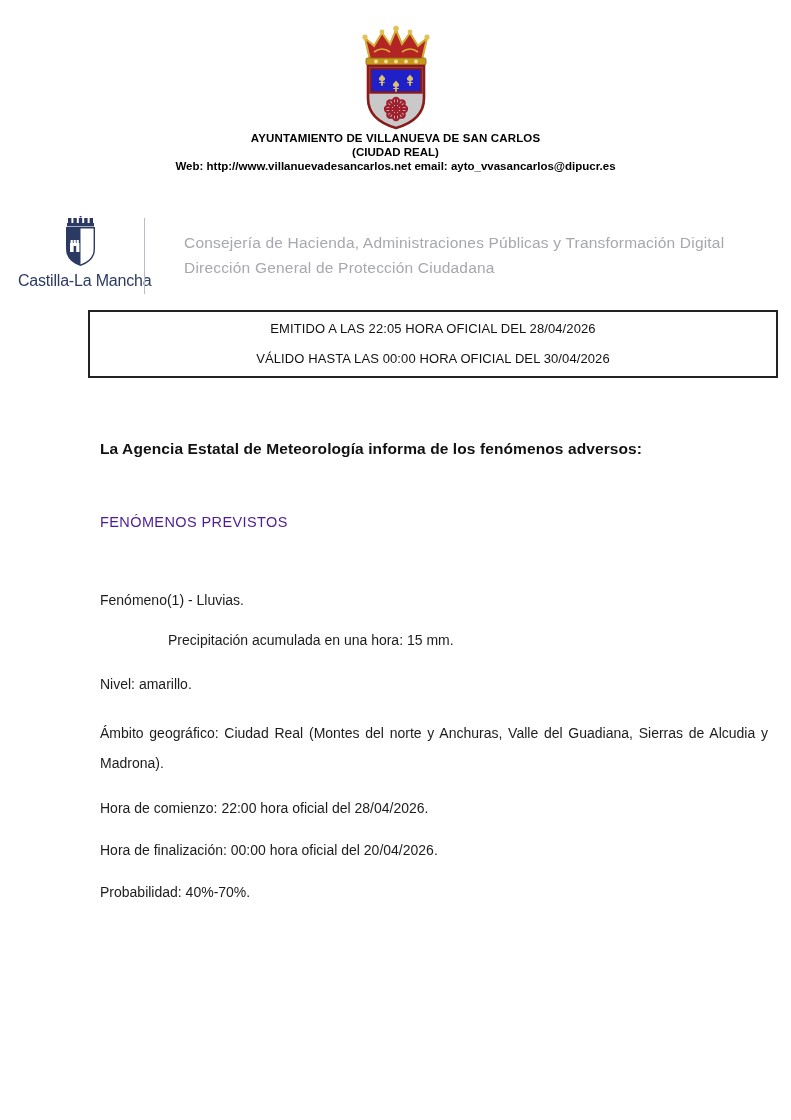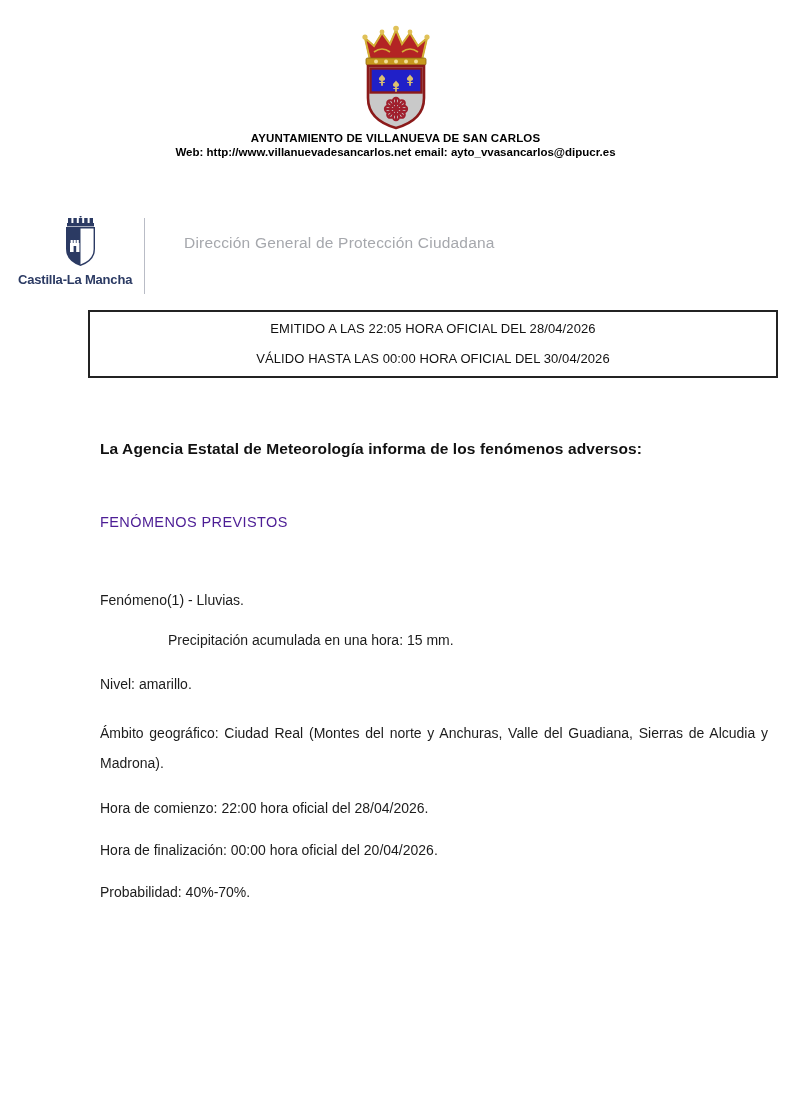--- a/index.html
+++ b/index.html
@@ -68,22 +68,22 @@
     top: 2px;
     width: 40px;
     height: 52px;
   }
   .jccm-name {
     position: absolute;
     left: 0;
     top: 58px;
     width: 120px;
     text-align: left;
-    font-size: 13px;
-    font-weight: bold;
+    font-size: 16px;
+    font-weight: normal;
     color: #2b3a63;
     letter-spacing: -0.2px;
     white-space: nowrap;
   }
   .jccm-divider {
     position: absolute;
     left: 126px;
     top: 4px;
     width: 1px;
     height: 76px;
@@ -219,20 +219,21 @@
         <circle cx="49.7" cy="81.3" r="3.1"></circle>
         <circle cx="38.3" cy="92.7" r="3.1"></circle>
         <circle cx="49.7" cy="92.7" r="3.1"></circle>
       </g>
     </svg>
   </div>
 </div>
 
 <div class="muni-header">
   <div class="muni-line1">AYUNTAMIENTO DE VILLANUEVA DE SAN CARLOS</div>
+  <div class="muni-line2">(CIUDAD REAL)</div>
   <div class="muni-line4">Web: http://www.villanuevadesancarlos.net email: ayto_vvasancarlos@dipucr.es</div>
 </div>
 
 <div class="jccm-block">
 
   <div class="jccm-logo">
     <div class="jccm-shield">
       <svg viewBox="0 0 40 52" width="40" height="52" aria-hidden="true">
 
         <rect x="6" y="2" width="3.4" height="5" fill="#2b3a63"></rect>
@@ -255,20 +256,21 @@
         </g>
         <rect x="11.6" y="30" width="2.6" height="6" fill="#2b3a63"></rect>
       </svg>
     </div>
     <div class="jccm-name">Castilla-La Mancha</div>
   </div>
 
   <div class="jccm-divider"></div>
 
   <div class="jccm-text">
+    <div>Consejería de Hacienda, Administraciones Públicas y Transformación Digital</div>
     <div>Dirección General de Protección Ciudadana</div>
   </div>
 </div>
 
 <div class="validity-box">
   <div class="validity-line">EMITIDO  A LAS 22:05 HORA  OFICIAL  DEL 28/04/2026</div>
   <div class="validity-line">VÁLIDO  HASTA LAS 00:00 HORA  OFICIAL  DEL 30/04/2026</div>
 </div>
 
 <div class="doc-body">

